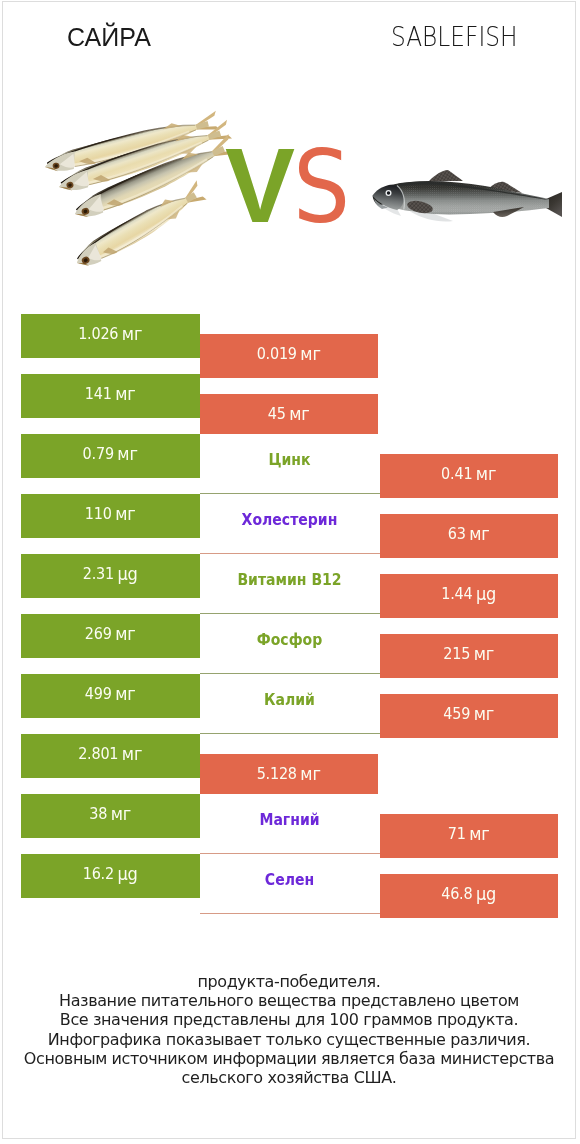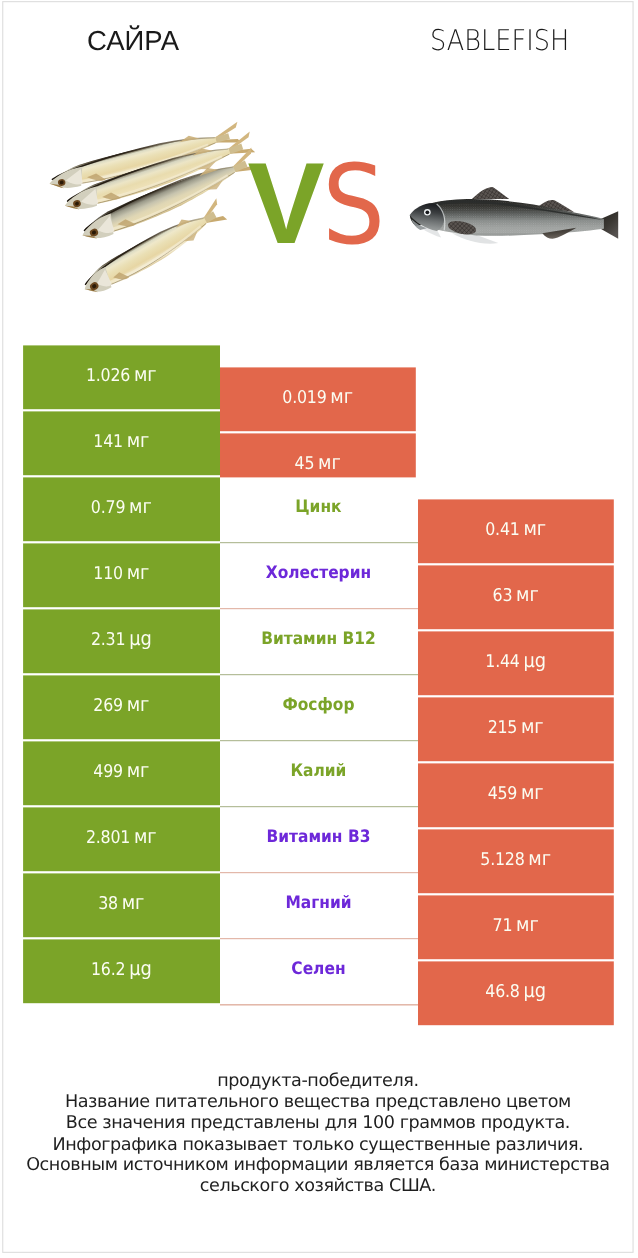--- a/index.html
+++ b/index.html
@@ -2,32 +2,32 @@
 <html><head>
 <meta charset="utf-8">
 <style>
   html,body{margin:0;padding:0;background:#fff;}
   body{width:580px;height:1144px;font-family:"Liberation Sans",sans-serif;}
   .page{position:absolute;left:2px;top:1px;width:574px;height:1138px;border:1px solid #dddddd;box-sizing:border-box;background:#fff;overflow:hidden;}
 
   
   .hdr{position:absolute;left:0;top:0;width:572px;height:300px;}
   .title{position:absolute;color:#1a1a1a;white-space:nowrap;text-transform:uppercase;}
-  .t-left{left:76px;top:21px;font-size:25px;font-family:"Liberation Sans",sans-serif;font-weight:400;line-height:29px;}
+  .t-left{left:64px;top:21px;font-size:25px;font-family:"Liberation Sans",sans-serif;font-weight:400;line-height:29px;}
   .t-right{left:388px;top:20px;font-size:26px;font-family:"DejaVu Sans",sans-serif;font-weight:200;line-height:30px;transform:scaleX(0.895);transform-origin:left top;}
   .vs{position:absolute;left:222px;top:131px;line-height:105px;white-space:nowrap;z-index:6;text-align:center;}
   .vs .v{color:#7ba428;font-family:"Liberation Sans",sans-serif;font-size:105px;font-weight:600;}
   .vs .s{color:#e2674b;font-family:"DejaVu Sans",sans-serif;font-stretch:condensed;font-size:100px;font-weight:400;margin-left:-2px;}
   .fish-l{position:absolute;left:32px;top:104px;width:220px;height:175px;z-index:4;}
   .fish-r{position:absolute;left:364px;top:142px;width:200px;height:110px;z-index:4;}
 
   
   .tbl{position:absolute;left:18px;top:312px;width:537px;}
   .row{display:flex;height:58px;margin-bottom:2px;}
-  .cell{display:flex;align-items:center;justify-content:center;height:58px;box-sizing:border-box;padding-bottom:6px;}
+  .cell{display:flex;align-items:center;justify-content:center;height:44px;box-sizing:border-box;padding-bottom:6px;}
   .cl{width:178.5px;background:#7ba428;}
   .cr{width:178.5px;background:#e2674b;margin-top:20px;}
   .cm{width:180px;height:60px;background:#fff;border-bottom:1.4px solid #96a36f;padding-bottom:8px;}
   .cm.o{border-bottom-color:#d79b86;}
   .val{color:#fbfdf2;font-family:"DejaVu Sans",sans-serif;font-stretch:condensed;font-size:16px;font-weight:400;letter-spacing:-0.2px;}
   .unit{font-family:"DejaVu Sans",sans-serif;font-stretch:condensed;font-size:18px;font-weight:400;margin-left:3.5px;letter-spacing:-0.1px;}
   .nut{font-family:"DejaVu Sans",sans-serif;font-stretch:condensed;font-size:15.6px;font-weight:700;color:#7ba428;letter-spacing:0px;}
   .nut.o{color:#6d28d9;}
 
   
@@ -328,23 +328,20 @@
         <div class="cell cr">
           <span class="val">459</span>
           <span class="val unit">мг</span>
         </div>
       </div>
       <div class="row">
         <div class="cell cl">
           <span class="val">2.801</span>
           <span class="val unit">мг</span>
         </div>
-        <div class="cell cm o">
-          <span class="nut o">Витамин B3</span>
-        </div>
         <div class="cell cr">
           <span class="val">5.128</span>
           <span class="val unit">мг</span>
         </div>
       </div>
       <div class="row">
         <div class="cell cl">
           <span class="val">38</span>
           <span class="val unit">мг</span>
         </div>

